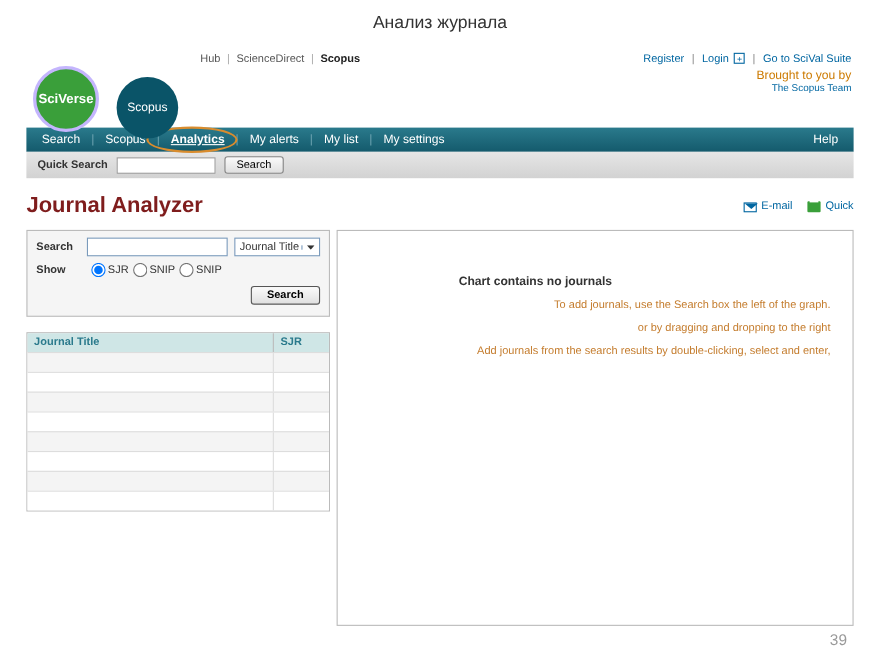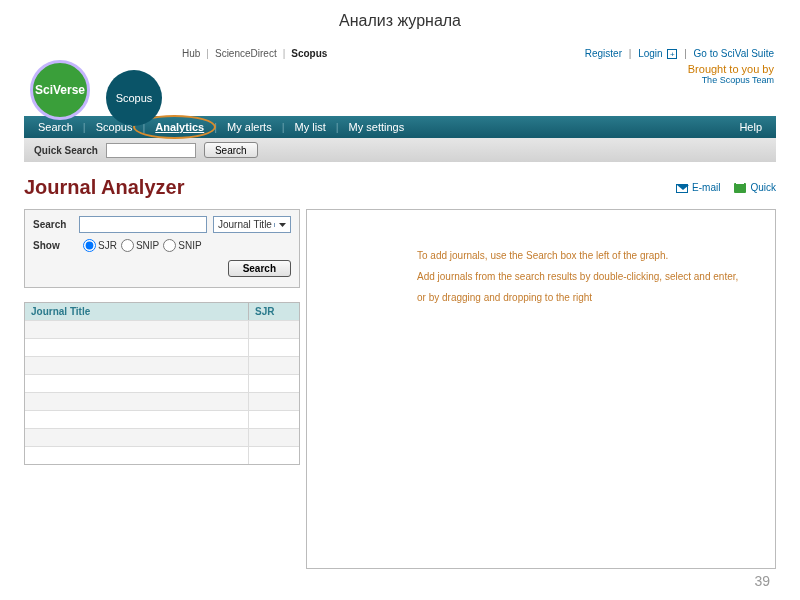--- a/index.html
+++ b/index.html
@@ -71,21 +71,21 @@
     .results-table .hdr .col1 { flex: 1; padding: 3px 6px; border-right: 1px solid #bbb; }
     .results-table .hdr .col2 { width: 50px; padding: 3px 6px; }
     .results-table .body .row { display: flex; height: 18px; border-top: 1px solid #ddd; }
     .results-table .body .row .c1 { flex: 1; border-right: 1px solid #ddd; }
     .results-table .body .row .c2 { width: 50px; }
     .results-table .body .row:nth-child(odd) { background: #f4f4f4; }
     .results-table .body .row:nth-child(even) { background: #fff; }
     
     .right-pane { flex: 1; border: 1px solid #bbb; background: #fff; min-height: 360px; padding: 40px 20px 20px 110px; }
     .empty-title { font-weight: bold; font-size: 11px; color: #333; margin-bottom: 10px; }
-    .empty-text { color: #c47c2d; font-size: 10px; margin-bottom: 10px; }
+    .empty-text { color: #c47c2d; font-size: 10px; margin-bottom: 10px; text-align: right; }
     
     .page-num { text-align: right; padding: 4px 30px 6px 0; color: #999; font-size: 14px; }
   </style>
 </head>
 <body>
 
 <div class="slide-title">Анализ журнала</div>
 
 <div class="container">
 
@@ -227,22 +227,23 @@
             </div>
           <div class="row">
               <div class="c1"></div>
               <div class="c2"></div>
             </div>
         </div>
       </div>
     </div>
 
     <div class="right-pane">
+      <div class="empty-title">Chart contains no journals</div>
       <div class="empty-text">To add journals, use the Search box the left of the graph.</div>
+      <div class="empty-text">or by dragging and dropping to the right</div>
       <div class="empty-text">Add journals from the search results by double-clicking, select and enter,</div>
-      <div class="empty-text">or by dragging and dropping to the right</div>
     </div>
 
   </div>
 
 </div>
 
 <div class="page-num">39</div>
 
 </body></html>

